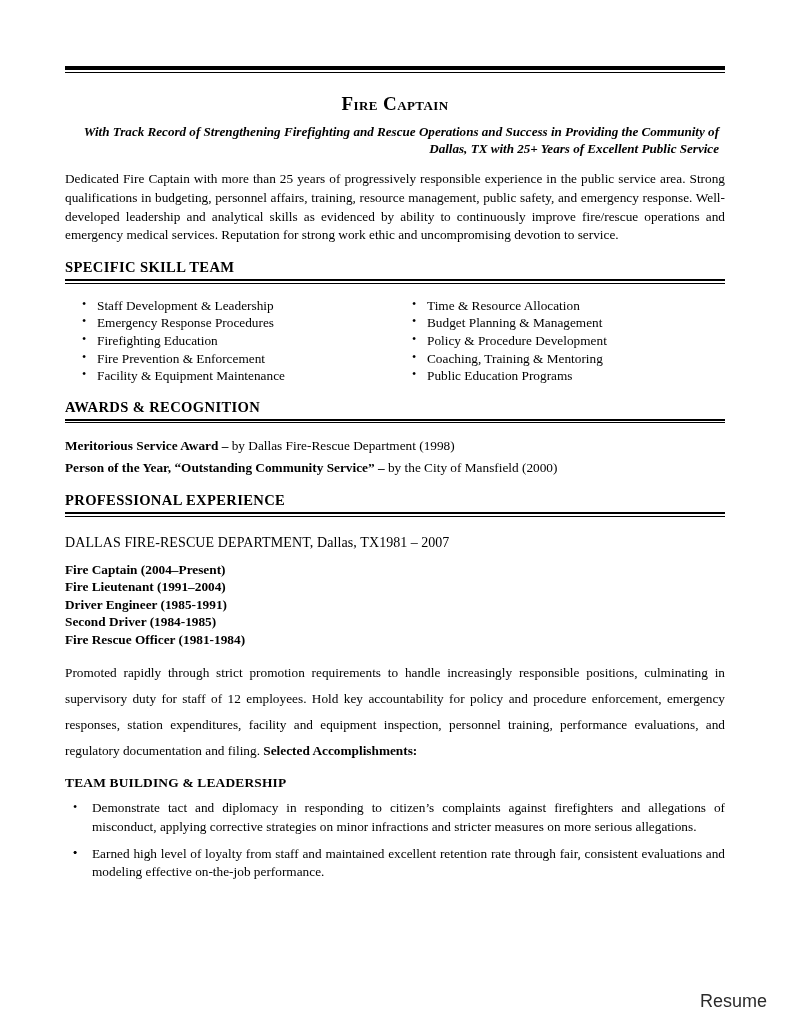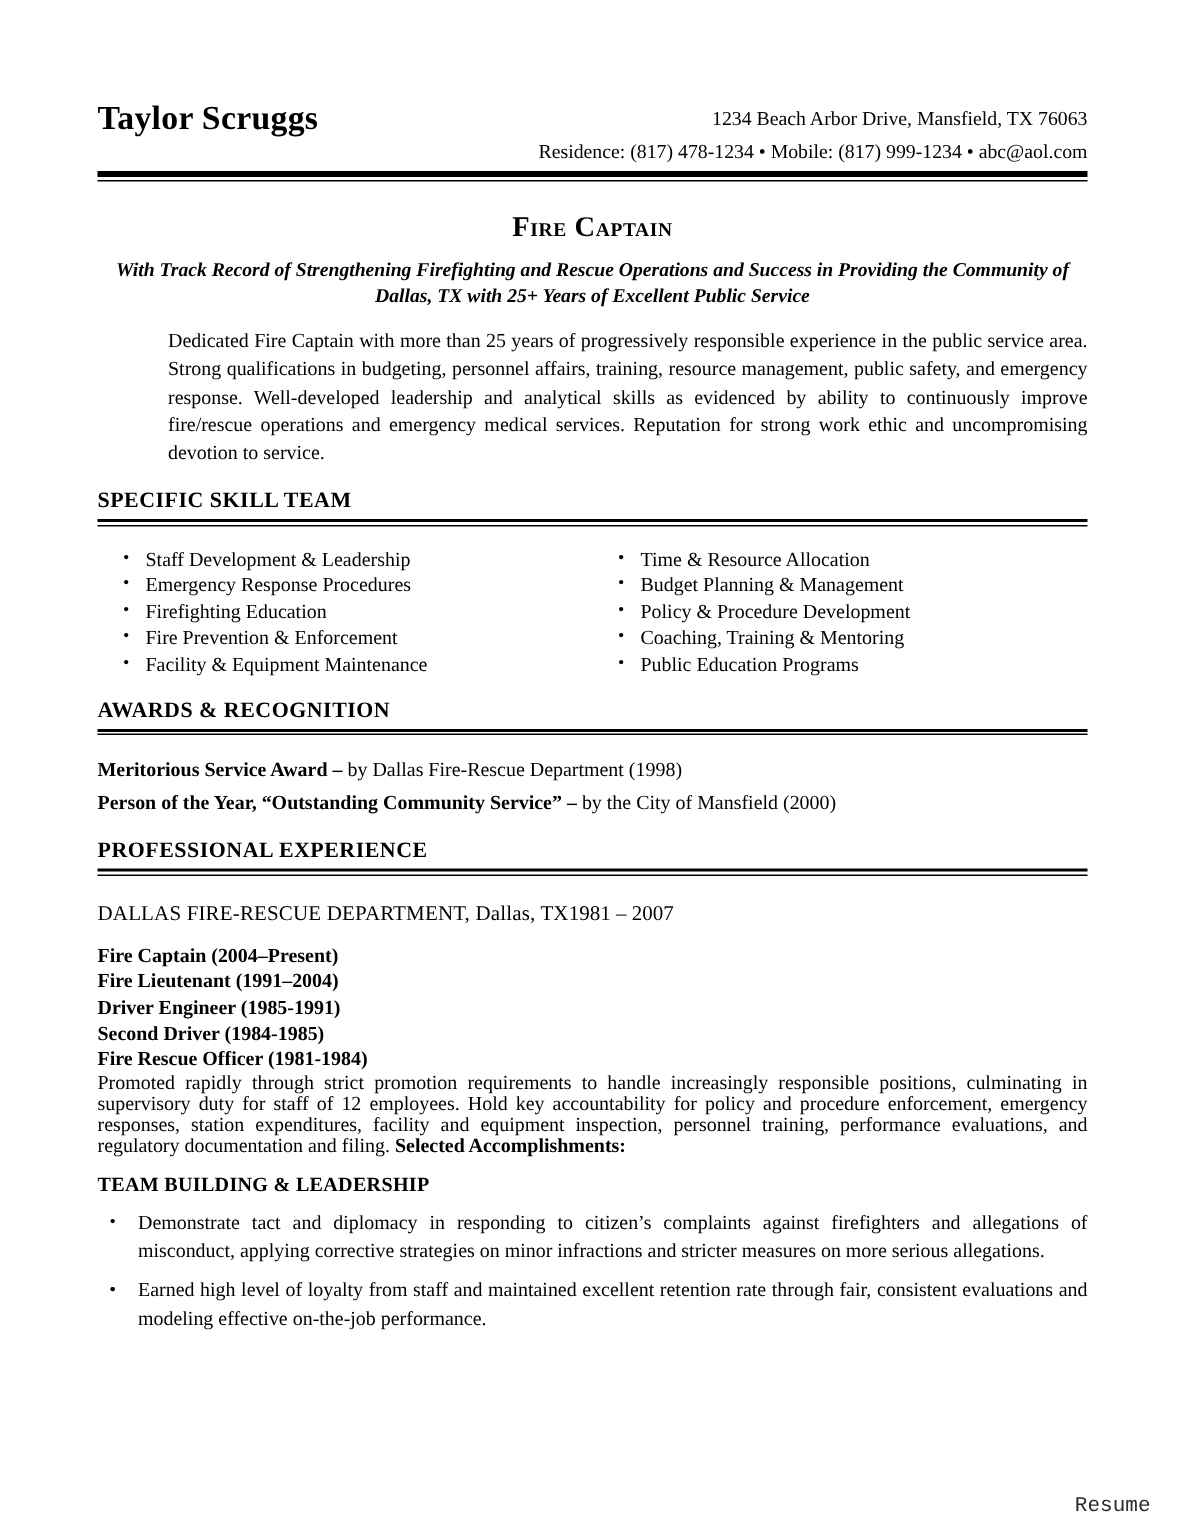--- a/index.html
+++ b/index.html
@@ -69,35 +69,34 @@
   
   .job-title {
     text-align: center;
     font-weight: bold;
     font-size: 19px;
     letter-spacing: 0.4px;
     margin-top: 20px;
     font-variant: small-caps;
   }
   .tagline {
-    text-align: center;
+    text-align: right;
     font-style: italic;
     font-weight: bold;
     font-size: 13.1px;
     line-height: 16.5px;
     margin-top: 9px;
     padding: 0 6px;
   }
 
   .summary {
     margin-top: 13px;
     font-size: 13.3px;
     line-height: 18.8px;
     text-align: justify;
-    margin-left: 47px;
   }
 
   
   .section { margin-top: 14px; }
   .section-title {
     font-weight: bold;
     font-size: 14.6px;
     letter-spacing: 0.35px;
     padding-bottom: 3px;
   }
@@ -144,22 +143,23 @@
   .exp-dates { padding-right: 27px; white-space: nowrap; }
 
   .roles { margin-top: 10px; }
   .role {
     font-weight: bold;
     font-size: 13.3px;
     line-height: 17.4px;
   }
 
   .exp-para {
-    font-size: 13.3px;
-    line-height: 14px;
+    margin-top: 12px;
+    font-size: 13.3px;
+    line-height: 26px;
     text-align: justify;
   }
   .exp-para .b { font-weight: bold; }
 
   .sub-head {
     margin-top: 11px;
     font-weight: bold;
     font-size: 13.4px;
     letter-spacing: 0.2px;
   }
@@ -182,38 +182,31 @@
     left: 8px;
     top: -1px;
     font-size: 12px;
   }
 
   
   .footer {
     position: absolute;
     right: 24px;
     bottom: 12px;
-    font-family: Liberation Mono, monospace;
-    font-size: 14px;
+    font-family: Liberation Sans, sans-serif;
+    font-size: 18px;
     color: #2b2b2b;
   }
 </style>
 </head>
 <body>
 
 <div class="page">
   <div class="content">
 
-    <div class="header">
-      <div class="cand-name">Taylor Scruggs</div>
-      <div class="contact-block">
-        <div class="contact-line">1234 Beach Arbor Drive, Mansfield, TX 76063</div>
-        <div class="contact-line">Residence: (817) 478-1234 • Mobile: (817) 999-1234 • abc@aol.com</div>
-      </div>
-    </div>
     <div class="rule-thick"></div>
 
     <div class="job-title">Fire Captain</div>
     <div class="tagline">With Track Record of Strengthening Firefighting and Rescue Operations and Success in Providing the Community of Dallas, TX with 25+ Years of Excellent Public Service</div>
 
     <div class="summary">Dedicated Fire Captain with more than 25 years of progressively responsible experience in the public service area. Strong qualifications in budgeting, personnel affairs, training, resource management, public safety, and emergency response. Well-developed leadership and analytical skills as evidenced by ability to continuously improve fire/rescue operations and emergency medical services. Reputation for strong work ethic and uncompromising devotion to service.</div>
 
     <div class="section">
       <div class="section-title">SPECIFIC SKILL TEAM</div>
       <div class="rule-thin"></div>

